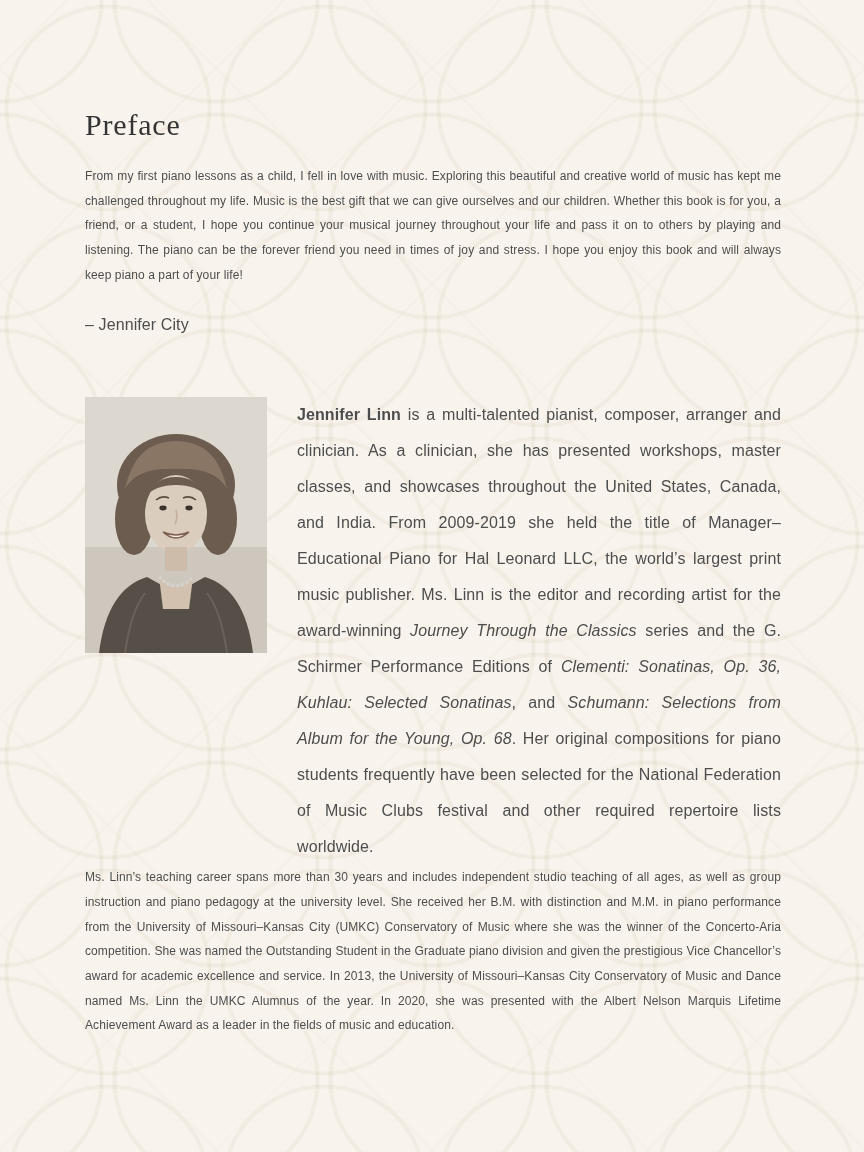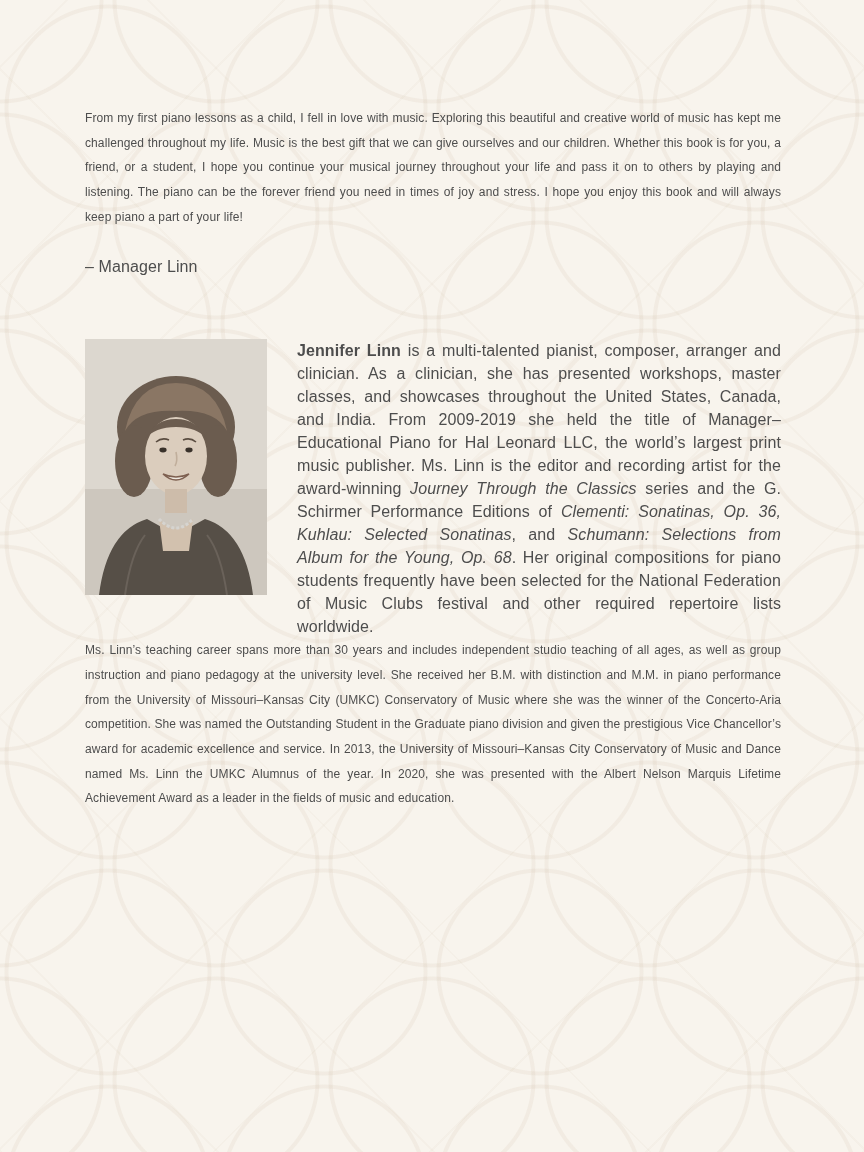--- a/index.html
+++ b/index.html
@@ -61,39 +61,40 @@
     width: 182px;
     height: 256px;
     overflow: hidden;
     background: #d8d3cb;
   }
   .photo-frame svg { display: block; }
   .bio-text {
     flex: 1;
     margin: 0;
     font-size: 16px;
-    line-height: 23px;
+    line-height: 36px;
     letter-spacing: 0.1px;
     text-align: justify;
   }
   .bio-text .bold { font-weight: bold; }
   .bio-text .italic { font-style: italic; }
   .closing {
     margin-top: 44px;
   }
 </style>
 </head>
 <body>
 
 <div class="page">
 
+  <h1 class="page-title">Preface</h1>
 
   <p class="body-text">From my first piano lessons as a child, I fell in love with music. Exploring this beautiful and creative world of music has kept me challenged throughout my life. Music is the best gift that we can give ourselves and our children. Whether this book is for you, a friend, or a student, I hope you continue your musical journey throughout your life and pass it on to others by playing and listening. The piano can be the forever friend you need in times of joy and stress. I hope you enjoy this book and will always keep piano a part of your life!</p>
 
-  <p class="signature">– Manager Linn</p>
+  <p class="signature">– Jennifer City</p>
 
   <div class="bio-section">
 
     <div class="photo-frame">
       <svg viewBox="0 0 182 256" width="182" height="256">
         <rect width="182" height="256" fill="#dcd7cf"></rect>
         <rect y="150" width="182" height="106" fill="#cdc7be"></rect>
 
         <ellipse cx="91" cy="88" rx="59" ry="51" fill="#6b5c4f"></ellipse>
         <ellipse cx="49" cy="122" rx="19" ry="36" fill="#6b5c4f"></ellipse>

